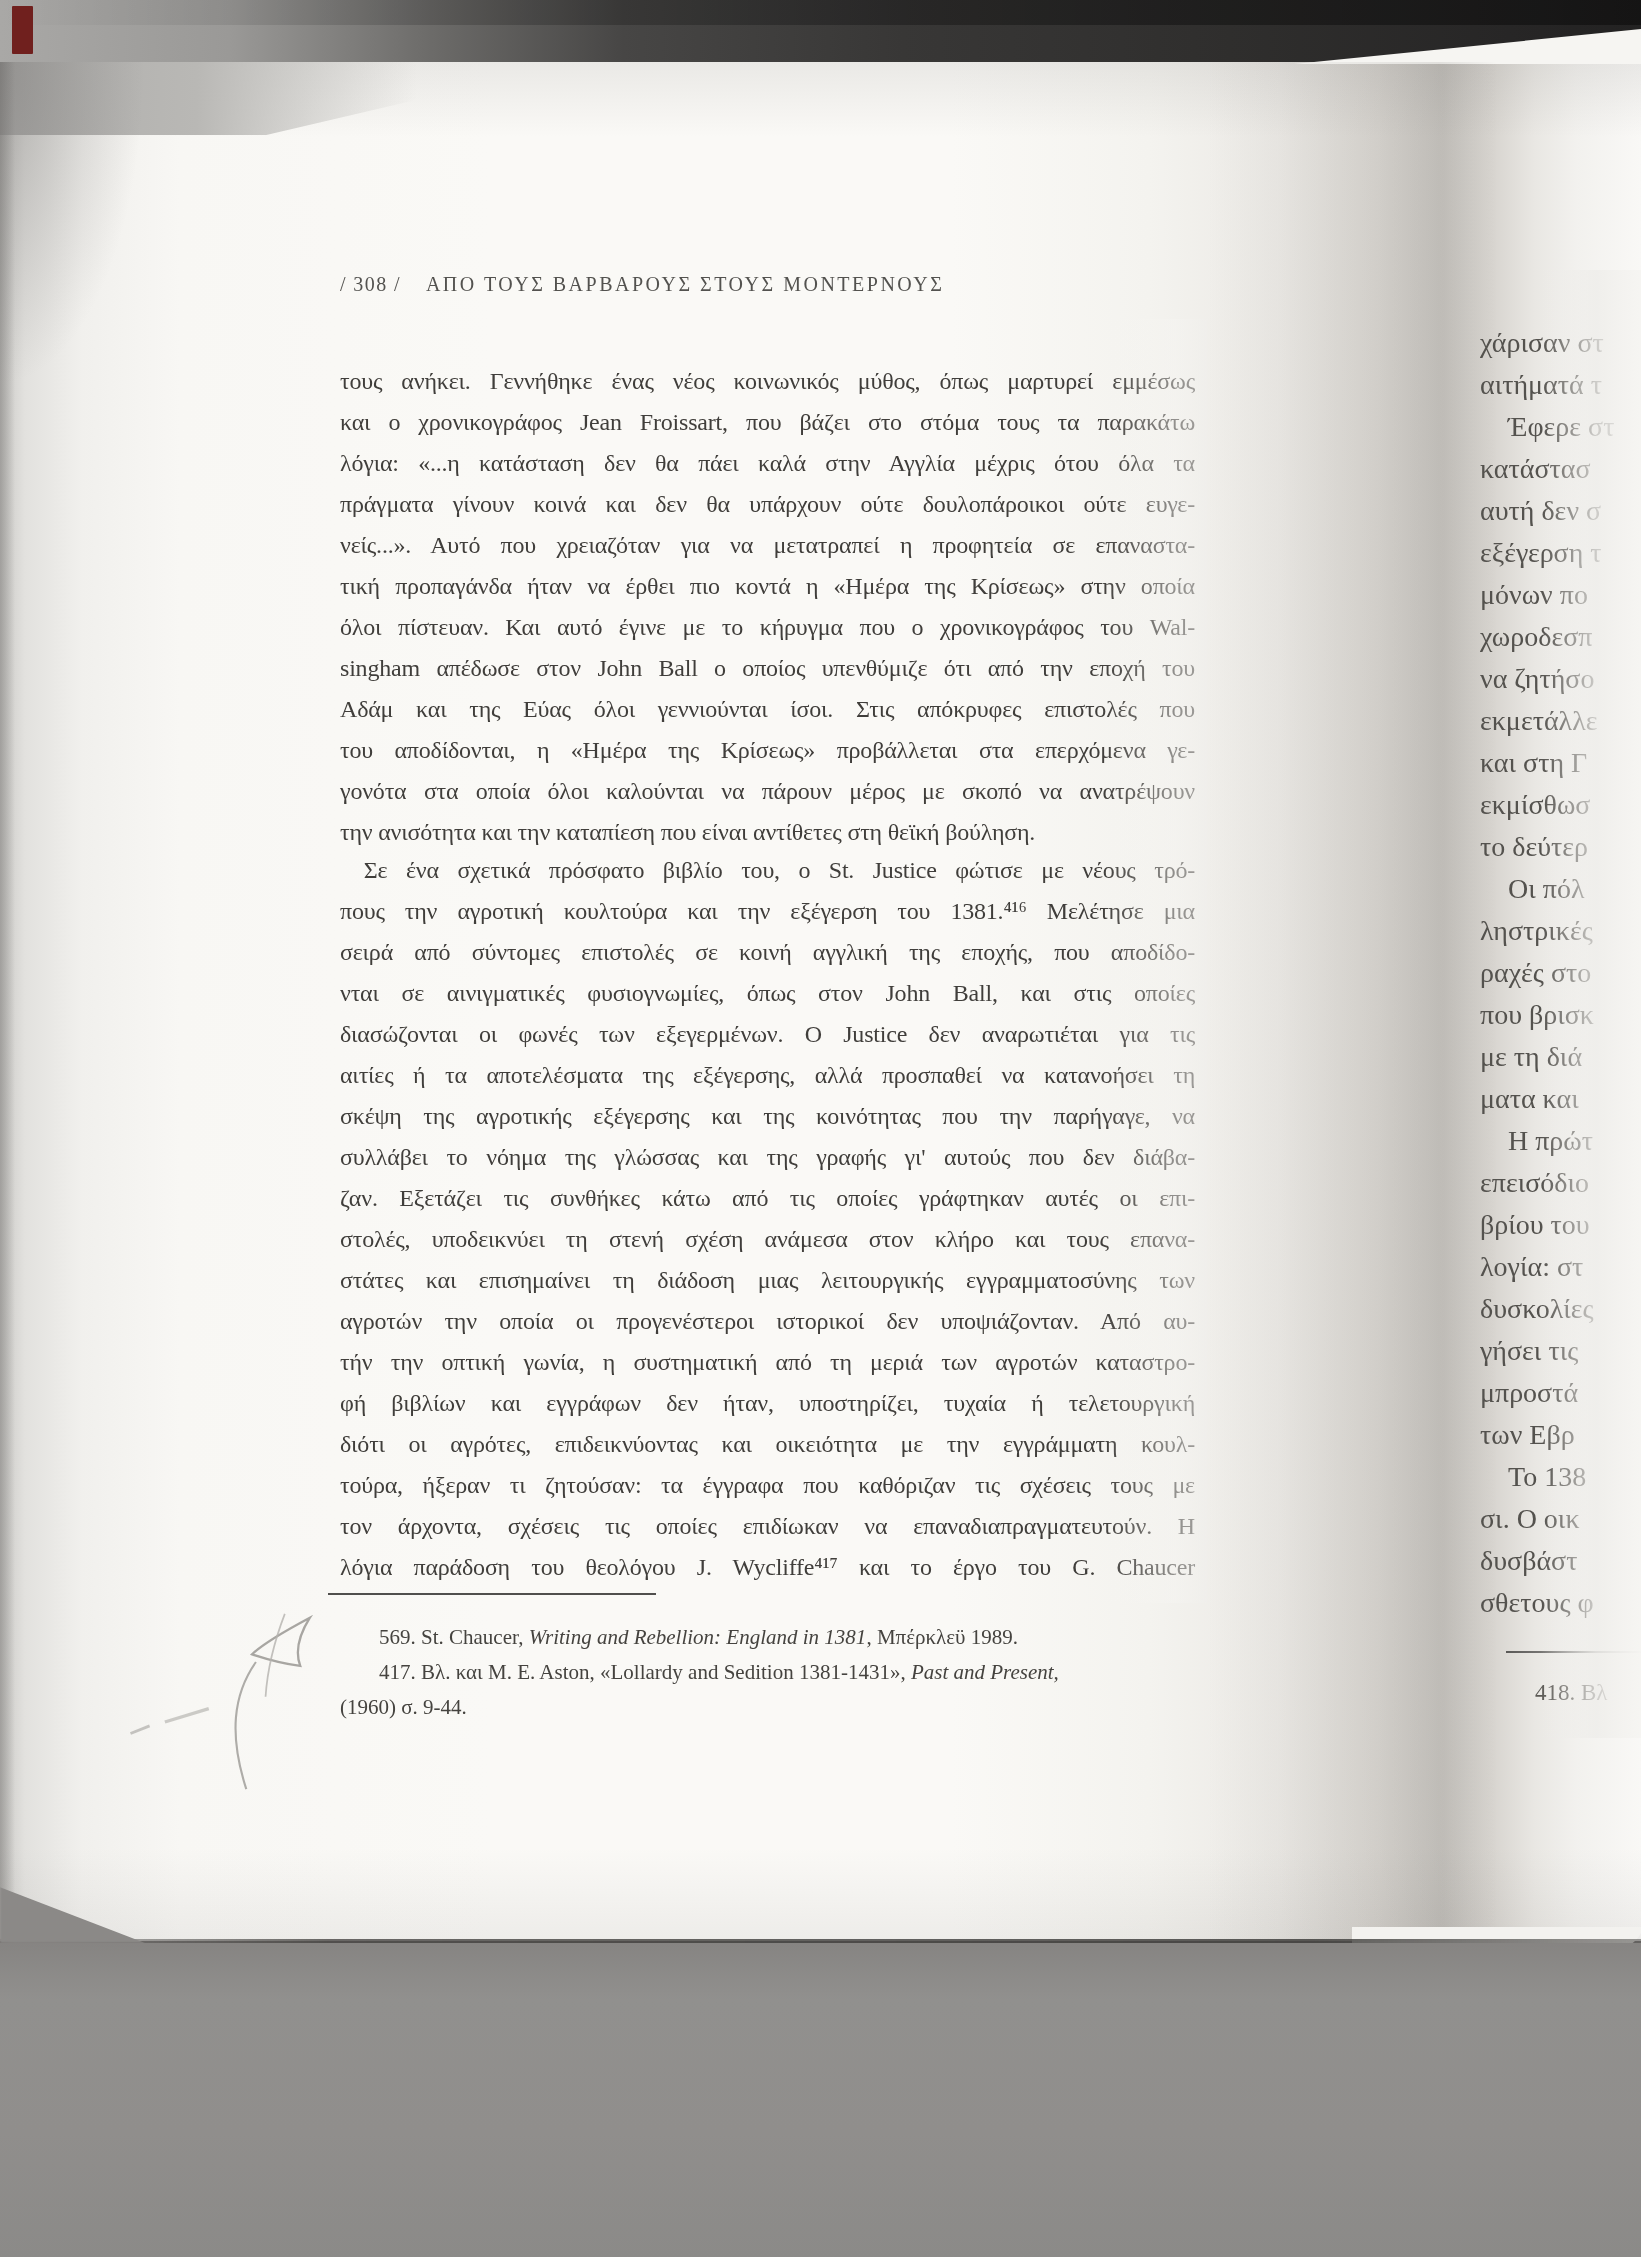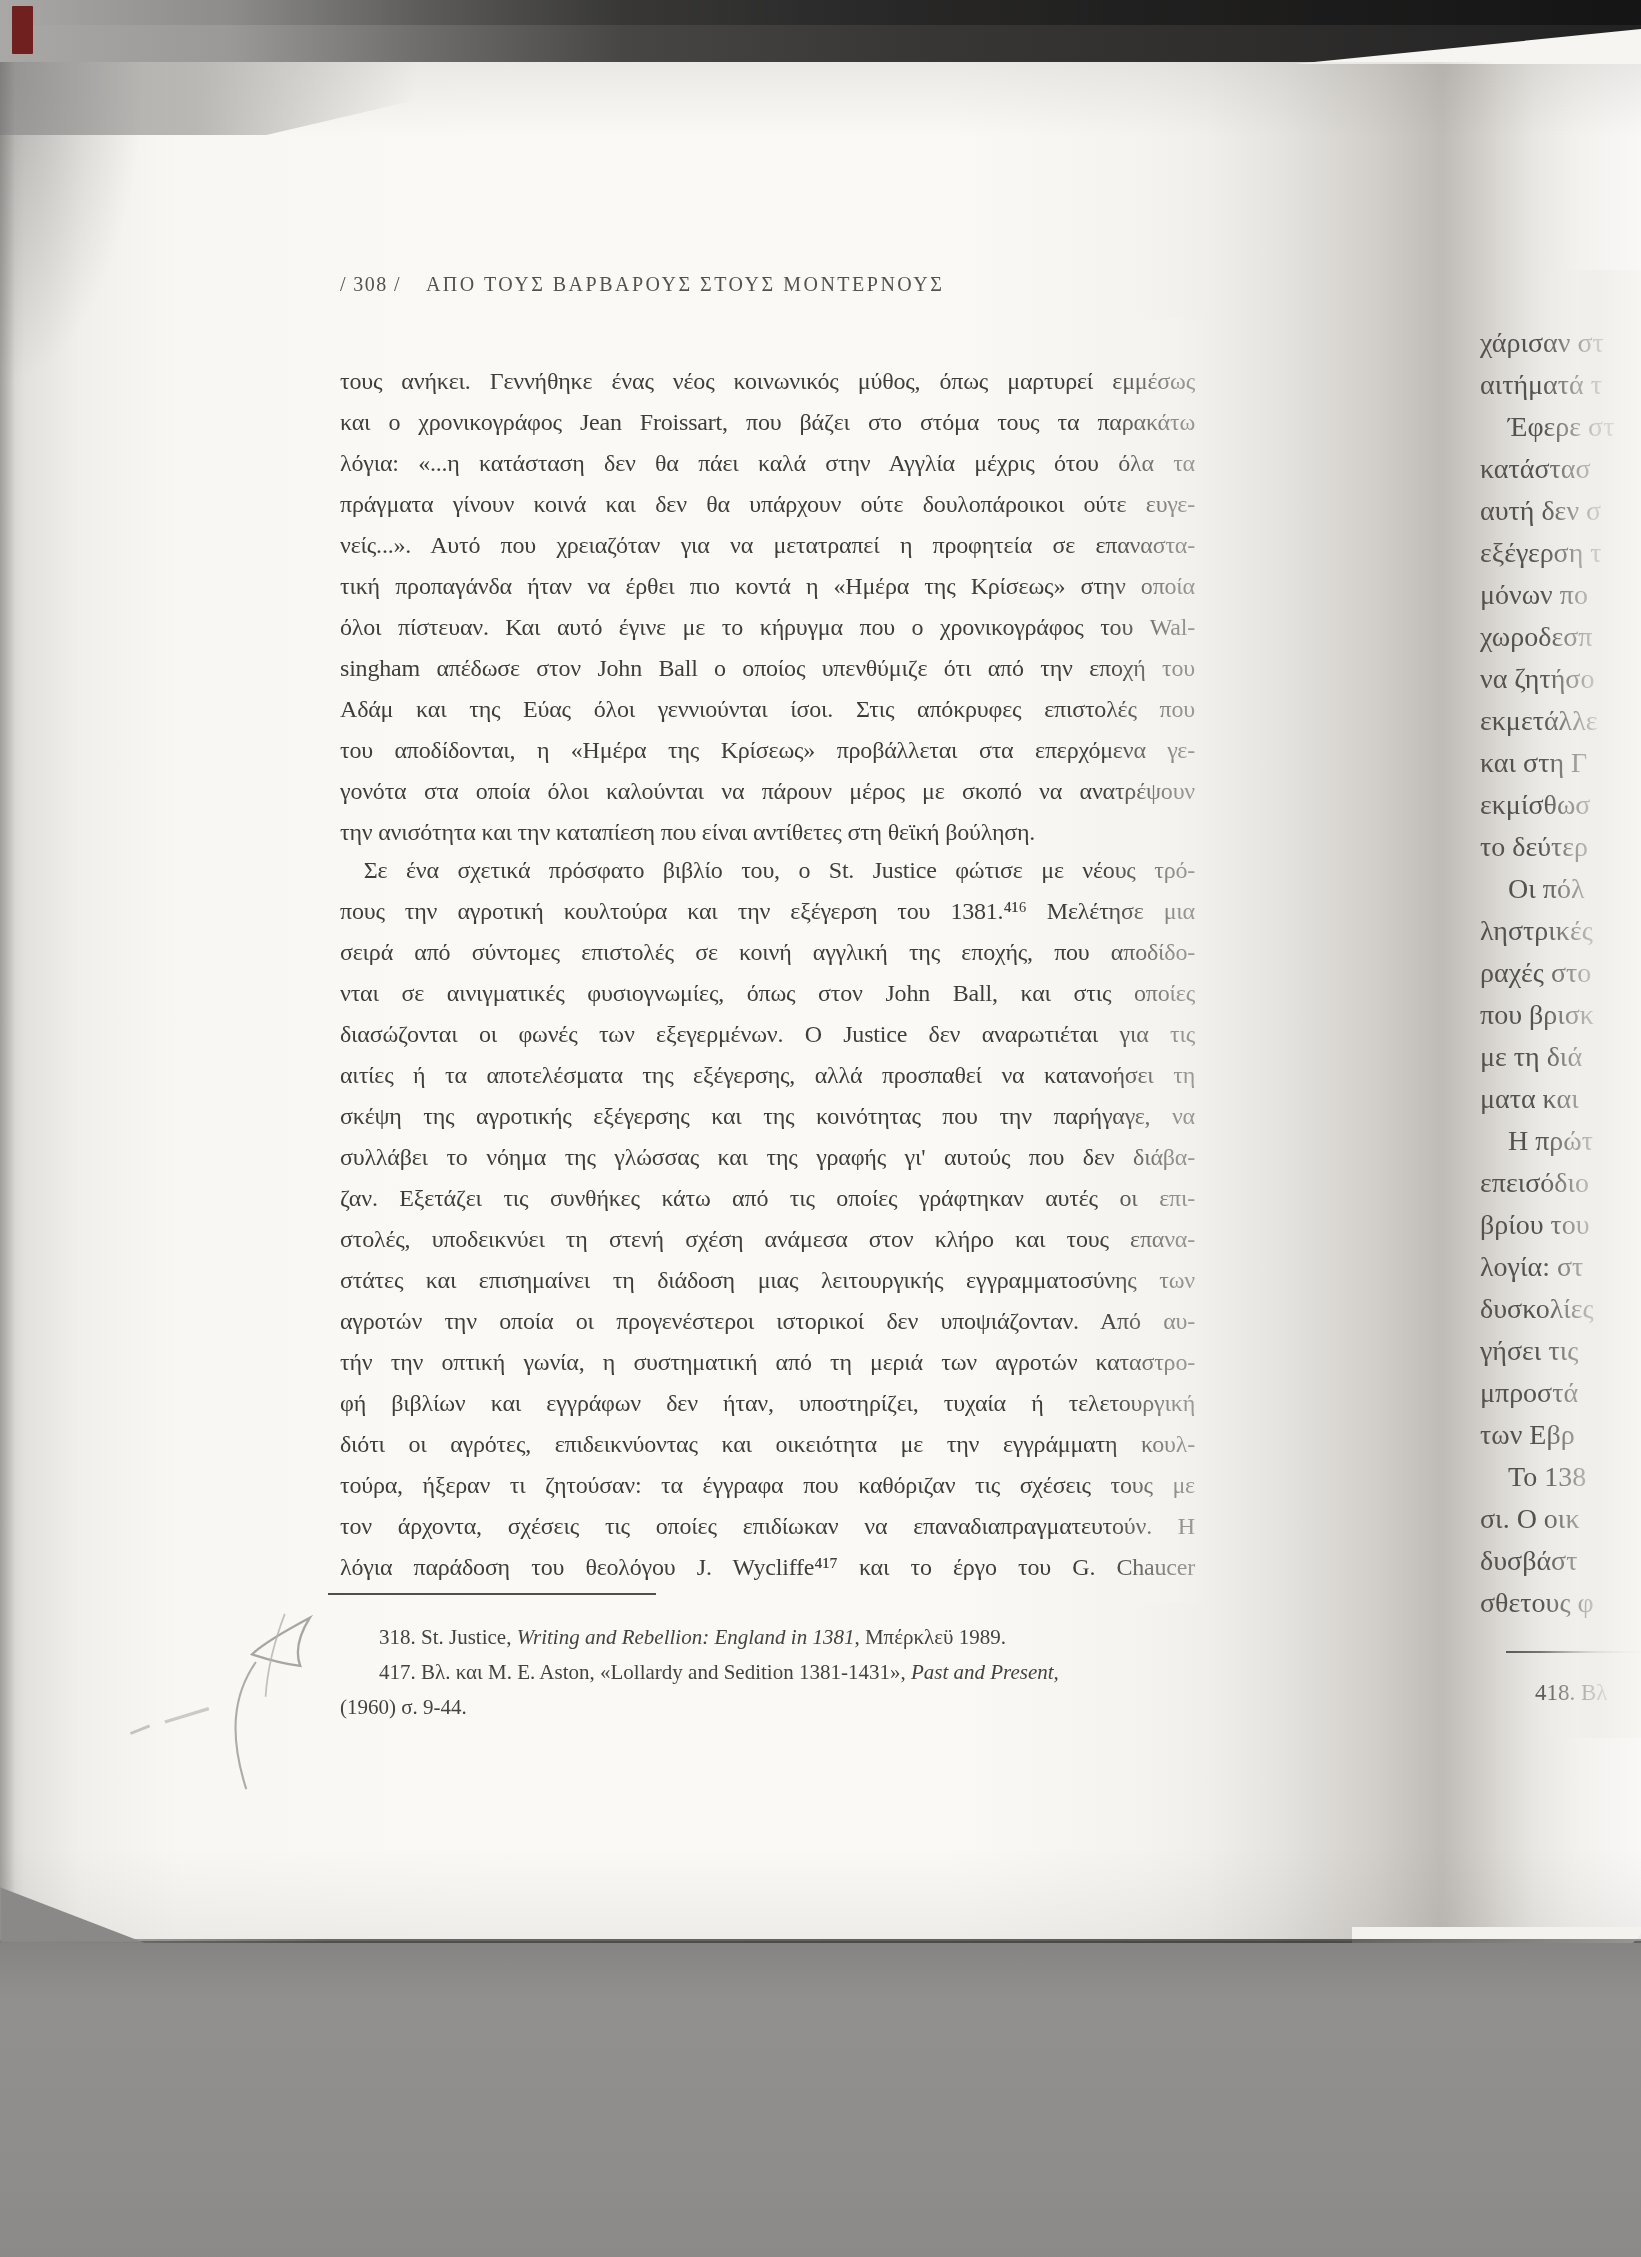--- a/index.html
+++ b/index.html
@@ -177,21 +177,21 @@
       <div class="line">φή βιβλίων και εγγράφων δεν ήταν, υποστηρίζει, τυχαία ή τελετουργική</div>
       <div class="line">διότι οι αγρότες, επιδεικνύοντας και οικειότητα με την εγγράμματη κουλ-</div>
       <div class="line">τούρα, ήξεραν τι ζητούσαν: τα έγγραφα που καθόριζαν τις σχέσεις τους με</div>
       <div class="line">τον άρχοντα, σχέσεις τις οποίες επιδίωκαν να επαναδιαπραγματευτούν. Η</div>
       <div class="line">λόγια παράδοση του θεολόγου J. Wycliffe⁴¹⁷ και το έργο του G. Chaucer</div>
     </div>
   <div class="ink-fade"></div>
 
   <div class="footnote-rule"></div>
   <div class="footnotes">
-    <div class="fn-first"><span>318.</span><span> St. Justice, </span><i>Writing and Rebellion: England in 1381</i><span>, Μπέρκλεϋ 1989.</span></div>
+    <div class="fn-first"><span>569.</span><span> St. Chaucer, </span><i>Writing and Rebellion: England in 1381</i><span>, Μπέρκλεϋ 1989.</span></div>
     <div class="fn-first"><span>417.</span><span> Βλ. και M. E. Aston, «Lollardy and Sedition 1381-1431», </span><i>Past and Present,</i><span></span></div>
     <div>(1960) σ. 9-44.</div>
   </div>
 
   <svg class="pencil-mark" width="126" height="183" viewBox="0 0 130 190">
     <path d="M96 8 C66 24 46 36 36 46 C54 52 70 56 86 58 C80 42 86 24 96 8 Z" fill="none" stroke="#a8a6a2" stroke-width="2.4"></path>
     <path d="M40 54 C16 88 12 130 30 186" fill="none" stroke="#aeaca8" stroke-width="2.2"></path>
     <path d="M70 4 C60 30 52 60 50 90" fill="none" stroke="#b4b2ae" stroke-width="1.8" opacity=".8"></path>
   </svg>
   <svg class="pencil-dashes" width="97" height="42" viewBox="0 0 100 44">

